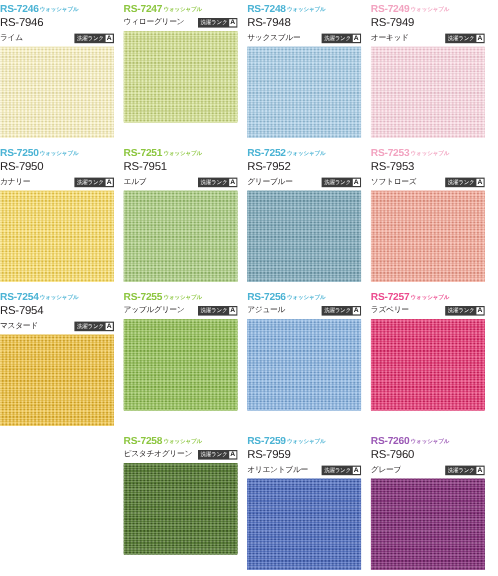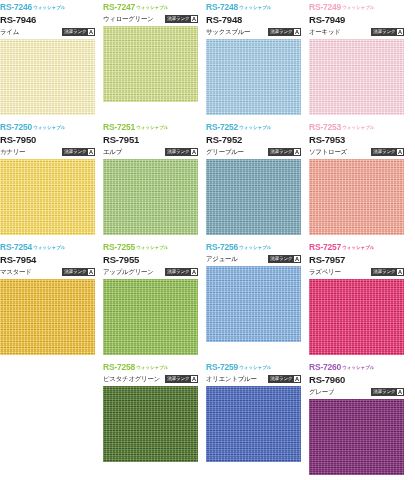--- a/index.html
+++ b/index.html
@@ -54,21 +54,20 @@
   }
 
   .card-code-main {
     display: block;
     font-size: 9.5px;
     line-height: 12px;
     color: #231f20;
     letter-spacing: -0.2px;
     white-space: nowrap;
     padding-top: 1px;
-    font-weight: bold;
   }
 
   .card-meta-row {
     display: flex;
     align-items: center;
     justify-content: space-between;
     height: 11px;
     padding-top: 1px;
   }
 
@@ -233,21 +232,20 @@
         <span class="card-colorname">マスタード</span>
         <span class="wash-rank-badge">
           <span class="rank-label">洗濯ランク</span>
           <span class="rank-letter">A</span>
         </span>
       </div>
       <div class="swatch-image" style="background-color: rgb(233, 188, 60); background-image: repeating-linear-gradient(90deg, rgb(243, 208, 105) 0px, rgb(243, 208, 105) 1.5px, rgba(0, 0, 0, 0) 1.5px, rgba(0, 0, 0, 0) 3px), repeating-linear-gradient(0deg, rgb(213, 165, 36) 0px, rgb(213, 165, 36) 1.5px, rgba(0, 0, 0, 0) 1.5px, rgba(0, 0, 0, 0) 3px), linear-gradient(rgb(233, 188, 60), rgb(233, 188, 60));"></div>
     </div>
     <div class="swatch-card">
       <span class="card-code-top" style="color: rgb(140, 198, 63);"><span>RS-7255</span><span class="wash-tag">ウォッシャブル</span></span>
-      <span class="card-code-main">RS-7955</span>
       <div class="card-meta-row">
         <span class="card-colorname">アップルグリーン</span>
         <span class="wash-rank-badge">
           <span class="rank-label">洗濯ランク</span>
           <span class="rank-letter">A</span>
         </span>
       </div>
       <div class="swatch-image" style="background-color: rgb(143, 187, 85); background-image: repeating-linear-gradient(90deg, rgb(168, 205, 114) 0px, rgb(168, 205, 114) 1.5px, rgba(0, 0, 0, 0) 1.5px, rgba(0, 0, 0, 0) 3px), repeating-linear-gradient(0deg, rgb(122, 167, 66) 0px, rgb(122, 167, 66) 1.5px, rgba(0, 0, 0, 0) 1.5px, rgba(0, 0, 0, 0) 3px), linear-gradient(rgb(143, 187, 85), rgb(143, 187, 85));"></div>
     </div>
     <div class="swatch-card">
@@ -256,21 +254,20 @@
         <span class="card-colorname">アジュール</span>
         <span class="wash-rank-badge">
           <span class="rank-label">洗濯ランク</span>
           <span class="rank-letter">A</span>
         </span>
       </div>
       <div class="swatch-image" style="background-color: rgb(134, 176, 221); background-image: repeating-linear-gradient(90deg, rgb(163, 197, 233) 0px, rgb(163, 197, 233) 1.5px, rgba(0, 0, 0, 0) 1.5px, rgba(0, 0, 0, 0) 3px), repeating-linear-gradient(0deg, rgb(111, 155, 203) 0px, rgb(111, 155, 203) 1.5px, rgba(0, 0, 0, 0) 1.5px, rgba(0, 0, 0, 0) 3px), linear-gradient(rgb(134, 176, 221), rgb(134, 176, 221));"></div>
     </div>
     <div class="swatch-card">
       <span class="card-code-top" style="color: rgb(236, 75, 142);"><span>RS-7257</span><span class="wash-tag">ウォッシャブル</span></span>
-      <span class="card-code-main">RS-7957</span>
       <div class="card-meta-row">
         <span class="card-colorname">ラズベリー</span>
         <span class="wash-rank-badge">
           <span class="rank-label">洗濯ランク</span>
           <span class="rank-letter">A</span>
         </span>
       </div>
       <div class="swatch-image" style="background-color: rgb(224, 50, 110); background-image: repeating-linear-gradient(90deg, rgb(238, 90, 141) 0px, rgb(238, 90, 141) 1.5px, rgba(0, 0, 0, 0) 1.5px, rgba(0, 0, 0, 0) 3px), repeating-linear-gradient(0deg, rgb(200, 31, 90) 0px, rgb(200, 31, 90) 1.5px, rgba(0, 0, 0, 0) 1.5px, rgba(0, 0, 0, 0) 3px), linear-gradient(rgb(224, 50, 110), rgb(224, 50, 110));"></div>
     </div>
     <div class="empty-cell"></div>
@@ -280,20 +277,21 @@
         <span class="card-colorname">ピスタチオグリーン</span>
         <span class="wash-rank-badge">
           <span class="rank-label">洗濯ランク</span>
           <span class="rank-letter">A</span>
         </span>
       </div>
       <div class="swatch-image" style="background-color: rgb(78, 112, 48); background-image: repeating-linear-gradient(90deg, rgb(101, 138, 65) 0px, rgb(101, 138, 65) 1.5px, rgba(0, 0, 0, 0) 1.5px, rgba(0, 0, 0, 0) 3px), repeating-linear-gradient(0deg, rgb(61, 90, 35) 0px, rgb(61, 90, 35) 1.5px, rgba(0, 0, 0, 0) 1.5px, rgba(0, 0, 0, 0) 3px), linear-gradient(rgb(78, 112, 48), rgb(78, 112, 48));"></div>
     </div>
     <div class="swatch-card">
       <span class="card-code-top" style="color: rgb(75, 179, 212);"><span>RS-7259</span><span class="wash-tag">ウォッシャブル</span></span>
+      <span class="card-code-main">RS-7959</span>
       <div class="card-meta-row">
         <span class="card-colorname">オリエントブルー</span>
         <span class="wash-rank-badge">
           <span class="rank-label">洗濯ランク</span>
           <span class="rank-letter">A</span>
         </span>
       </div>
       <div class="swatch-image" style="background-color: rgb(74, 104, 184); background-image: repeating-linear-gradient(90deg, rgb(100, 128, 203) 0px, rgb(100, 128, 203) 1.5px, rgba(0, 0, 0, 0) 1.5px, rgba(0, 0, 0, 0) 3px), repeating-linear-gradient(0deg, rgb(58, 85, 160) 0px, rgb(58, 85, 160) 1.5px, rgba(0, 0, 0, 0) 1.5px, rgba(0, 0, 0, 0) 3px), linear-gradient(rgb(74, 104, 184), rgb(74, 104, 184));"></div>
     </div>
     <div class="swatch-card">

